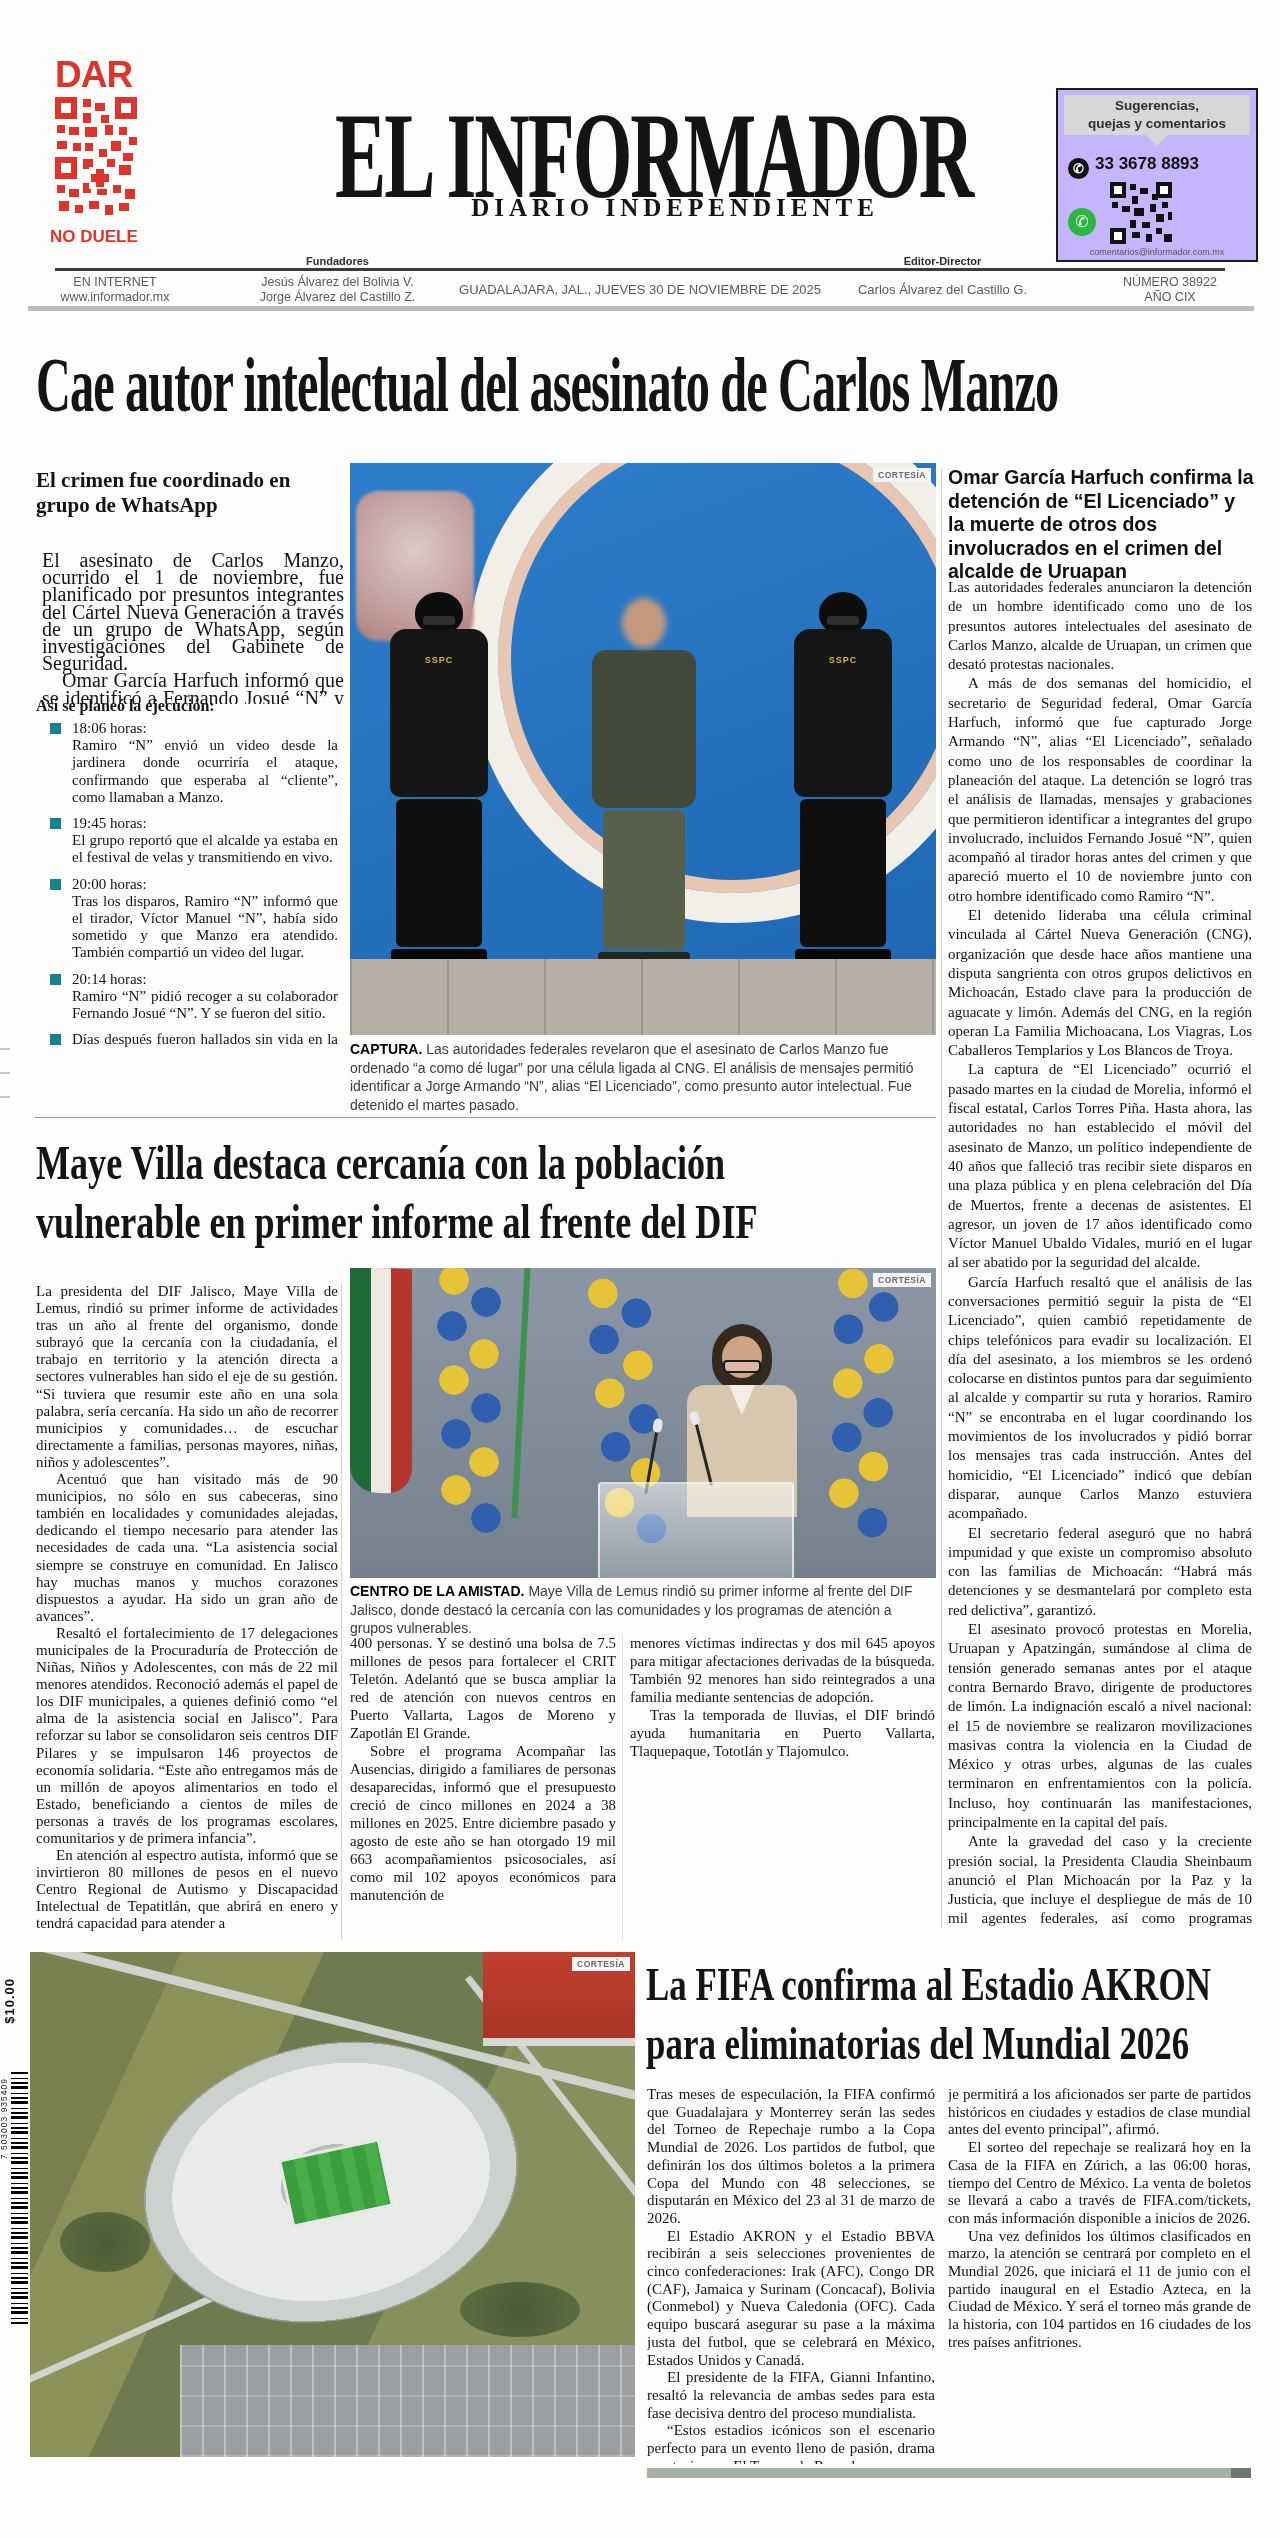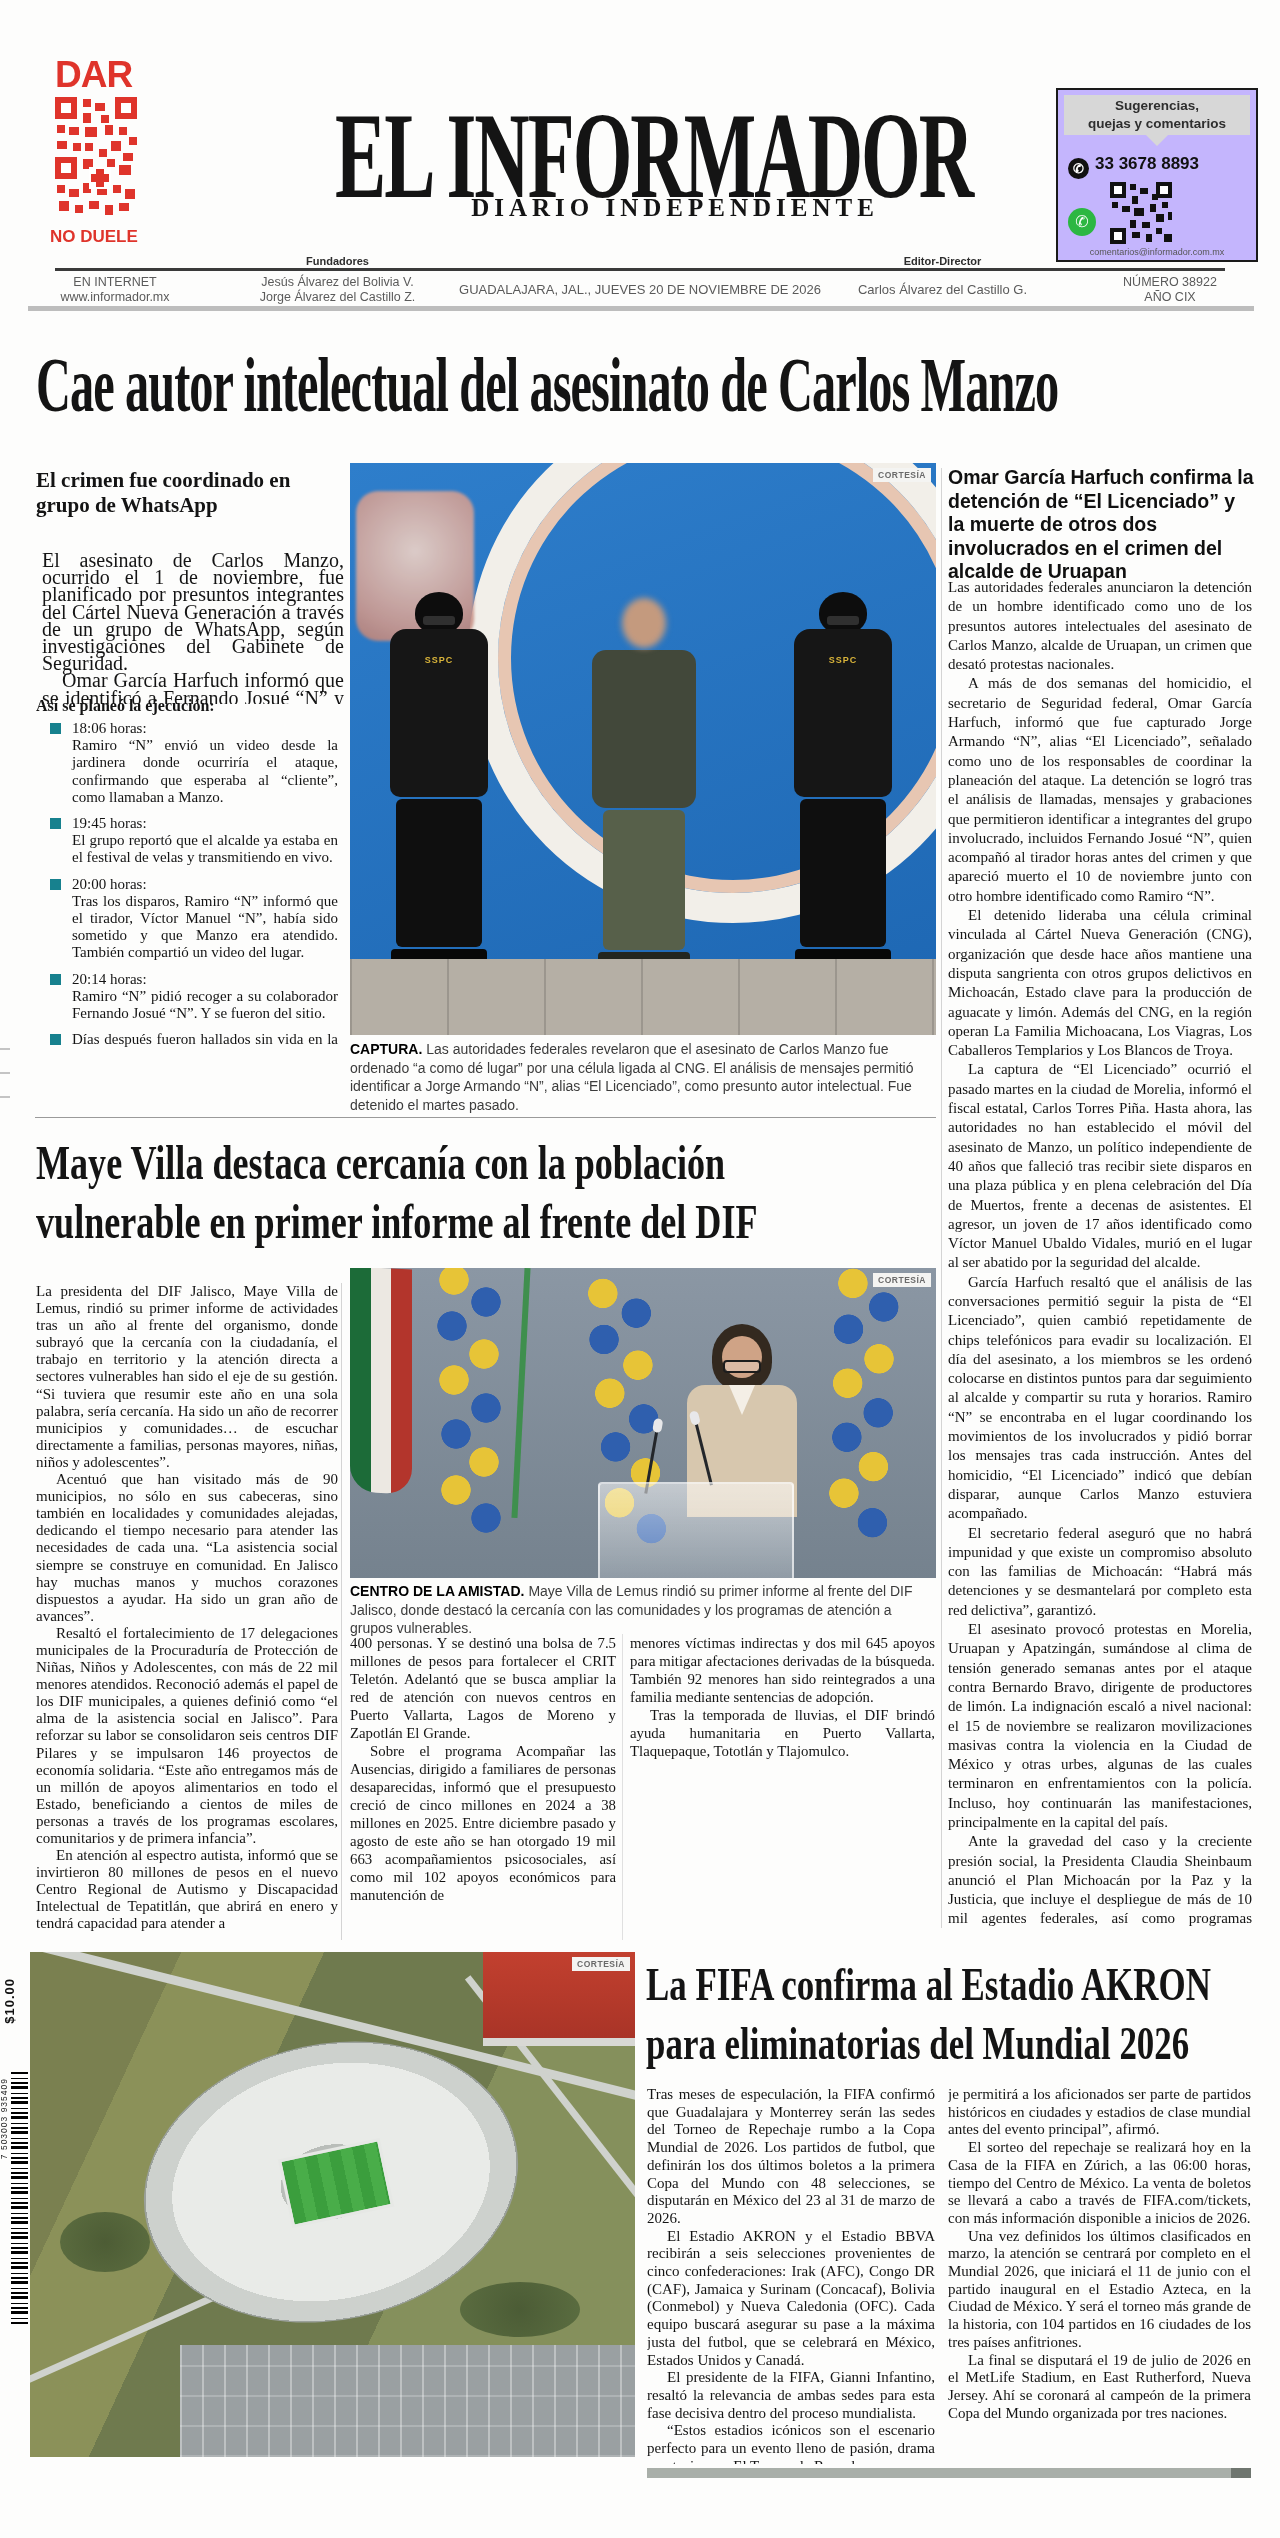--- a/index.html
+++ b/index.html
@@ -247,21 +247,21 @@
 
   <div class="abs mini-lbl" style="left:240px;top:255px;width:195px;">Fundadores</div>
   <div class="abs mini-lbl" style="left:845px;top:255px;width:195px;">Editor-Director</div>
   <div class="abs rule-dark"></div>
   <div class="abs info" style="left:50px;top:275px;width:130px;">
     <span>EN INTERNET</span><br><span>www.informador.mx</span>
   </div>
   <div class="abs info" style="left:240px;top:275px;width:195px;">
     <span>Jesús Álvarez del Bolivia V.</span><br><span>Jorge Álvarez del Castillo Z.</span>
   </div>
-  <div class="abs info" style="left:450px;top:282px;width:380px;font-size:13px;">GUADALAJARA, JAL., JUEVES 20 DE NOVIEMBRE DE 2026</div>
+  <div class="abs info" style="left:450px;top:282px;width:380px;font-size:13px;">GUADALAJARA, JAL., JUEVES 30 DE NOVIEMBRE DE 2025</div>
   <div class="abs info" style="left:845px;top:282px;width:195px;font-size:13px;">Carlos Álvarez del Castillo G.</div>
   <div class="abs info" style="left:1105px;top:275px;width:130px;">
     <span>NÚMERO 38922</span><br><span>AÑO CIX</span>
   </div>
   <div class="abs rule-gray"></div>
 
   <div class="abs h-main">Cae autor intelectual del asesinato de Carlos Manzo</div>
 
   <div class="abs a1-sub">El crimen fue coordinado en grupo de WhatsApp</div>
   <div class="abs a1-intro bodycol">
@@ -388,21 +388,20 @@
   <div class="abs fifa-c1 bodycol">
       <p class="para">Tras meses de especulación, la FIFA confirmó que Guadalajara y Monterrey serán las sedes del Torneo de Repechaje rumbo a la Copa Mundial de 2026. Los partidos de futbol, que definirán los dos últimos boletos a la primera Copa del Mundo con 48 selecciones, se disputarán en México del 23 al 31 de marzo de 2026.</p>
       <p class="para">El Estadio AKRON y el Estadio BBVA recibirán a seis selecciones provenientes de cinco confederaciones: Irak (AFC), Congo DR (CAF), Jamaica y Surinam (Concacaf), Bolivia (Conmebol) y Nueva Caledonia (OFC). Cada equipo buscará asegurar su pase a la máxima justa del futbol, que se celebrará en México, Estados Unidos y Canadá.</p>
       <p class="para">El presidente de la FIFA, Gianni Infantino, resaltó la relevancia de ambas sedes para esta fase decisiva dentro del proceso mundialista.</p>
       <p class="para">“Estos estadios icónicos son el escenario perfecto para un evento lleno de pasión, drama y entusiasmo. El Torneo de Repecha-</p>
     </div>
   <div class="abs fifa-c2 bodycol">
       <p class="para">je permitirá a los aficionados ser parte de partidos históricos en ciudades y estadios de clase mundial antes del evento principal”, afirmó.</p>
       <p class="para">El sorteo del repechaje se realizará hoy en la Casa de la FIFA en Zúrich, a las 06:00 horas, tiempo del Centro de México. La venta de boletos se llevará a cabo a través de FIFA.com/tickets, con más información disponible a inicios de 2026.</p>
       <p class="para">Una vez definidos los últimos clasificados en marzo, la atención se centrará por completo en el Mundial 2026, que iniciará el 11 de junio con el partido inaugural en el Estadio Azteca, en la Ciudad de México. Y será el torneo más grande de la historia, con 104 partidos en 16 ciudades de los tres países anfitriones.</p>
-      <p class="para">La final se disputará el 19 de julio de 2026 en el MetLife Stadium, en East Rutherford, Nueva Jersey. Ahí se coronará al campeón de la primera Copa del Mundo organizada por tres naciones.</p>
     </div>
   <div class="abs bar-bottom">
       <div class="bar-cap"></div>
     </div>
 
   <div class="abs tick" style="top:1048px;"></div>
   <div class="abs tick" style="top:1072px;"></div>
   <div class="abs tick" style="top:1096px;"></div>
   <div class="abs price">$10.00</div>
   <div class="abs bc-num">7 503003 935409</div>

